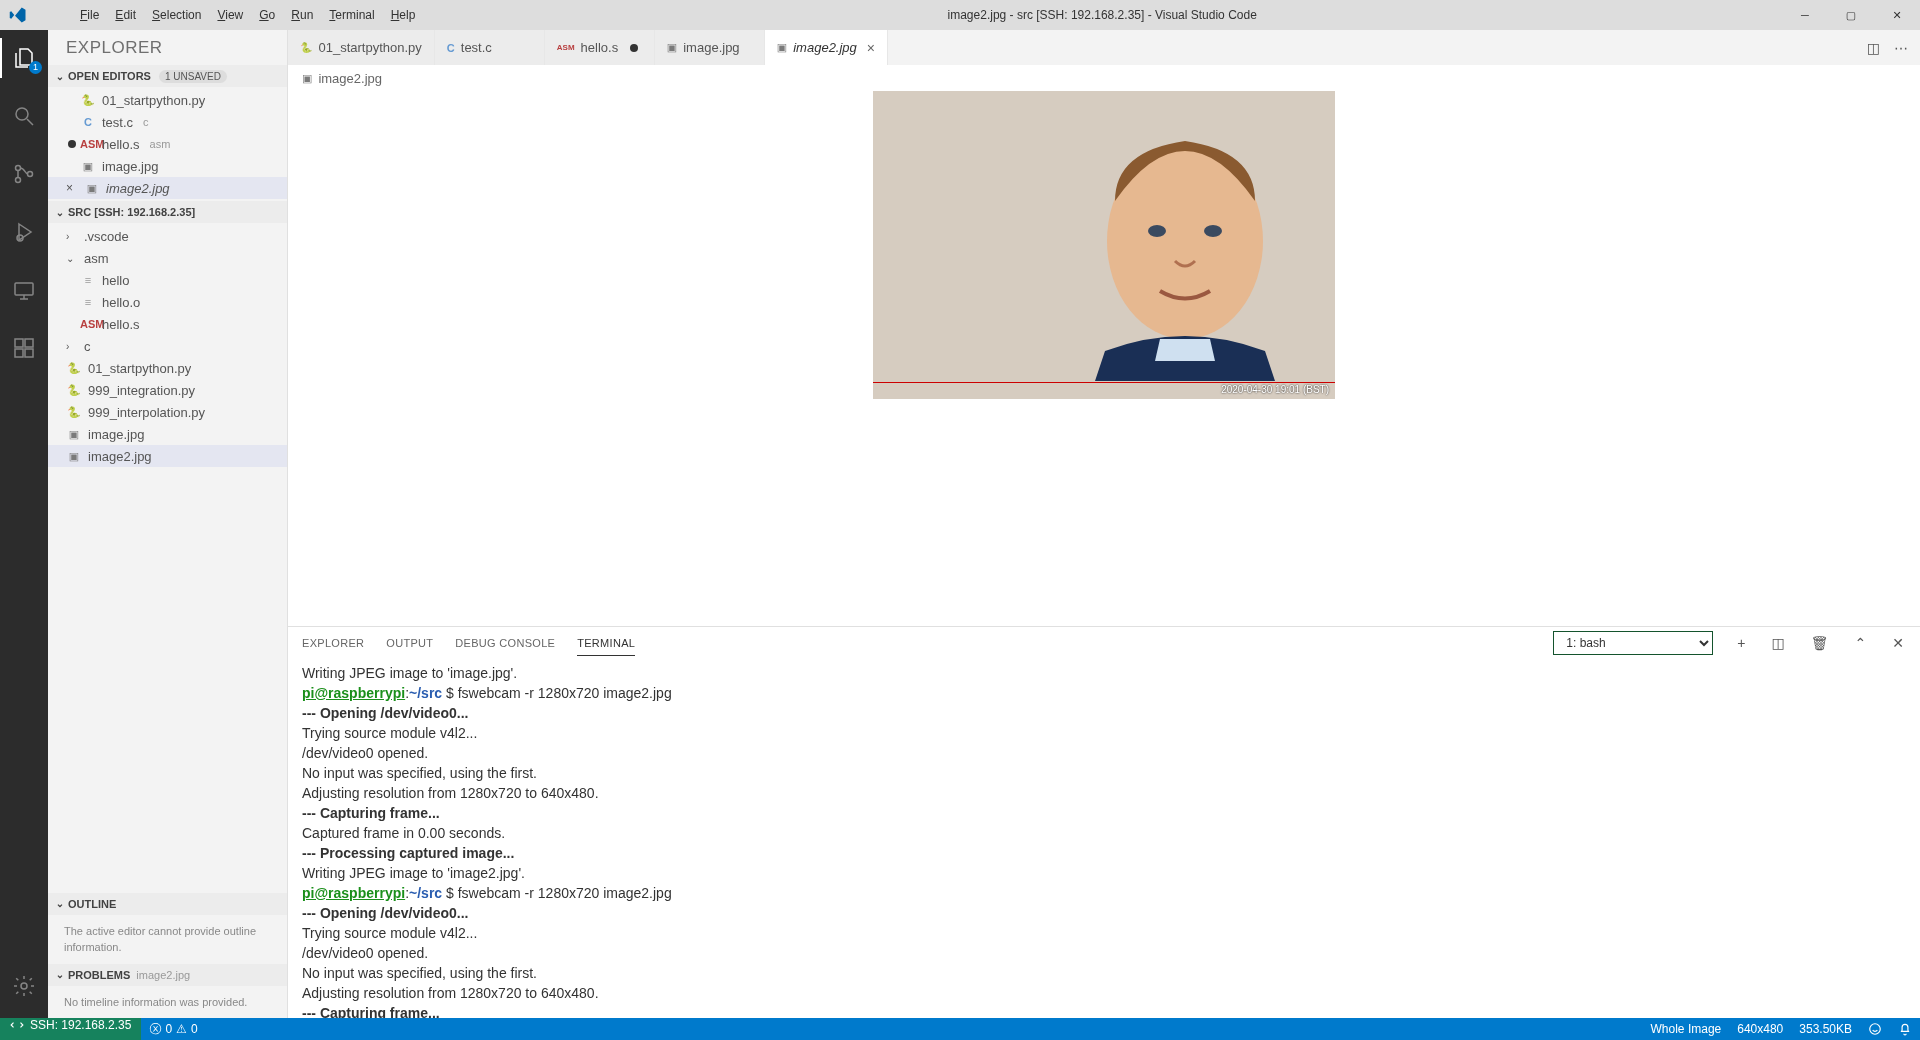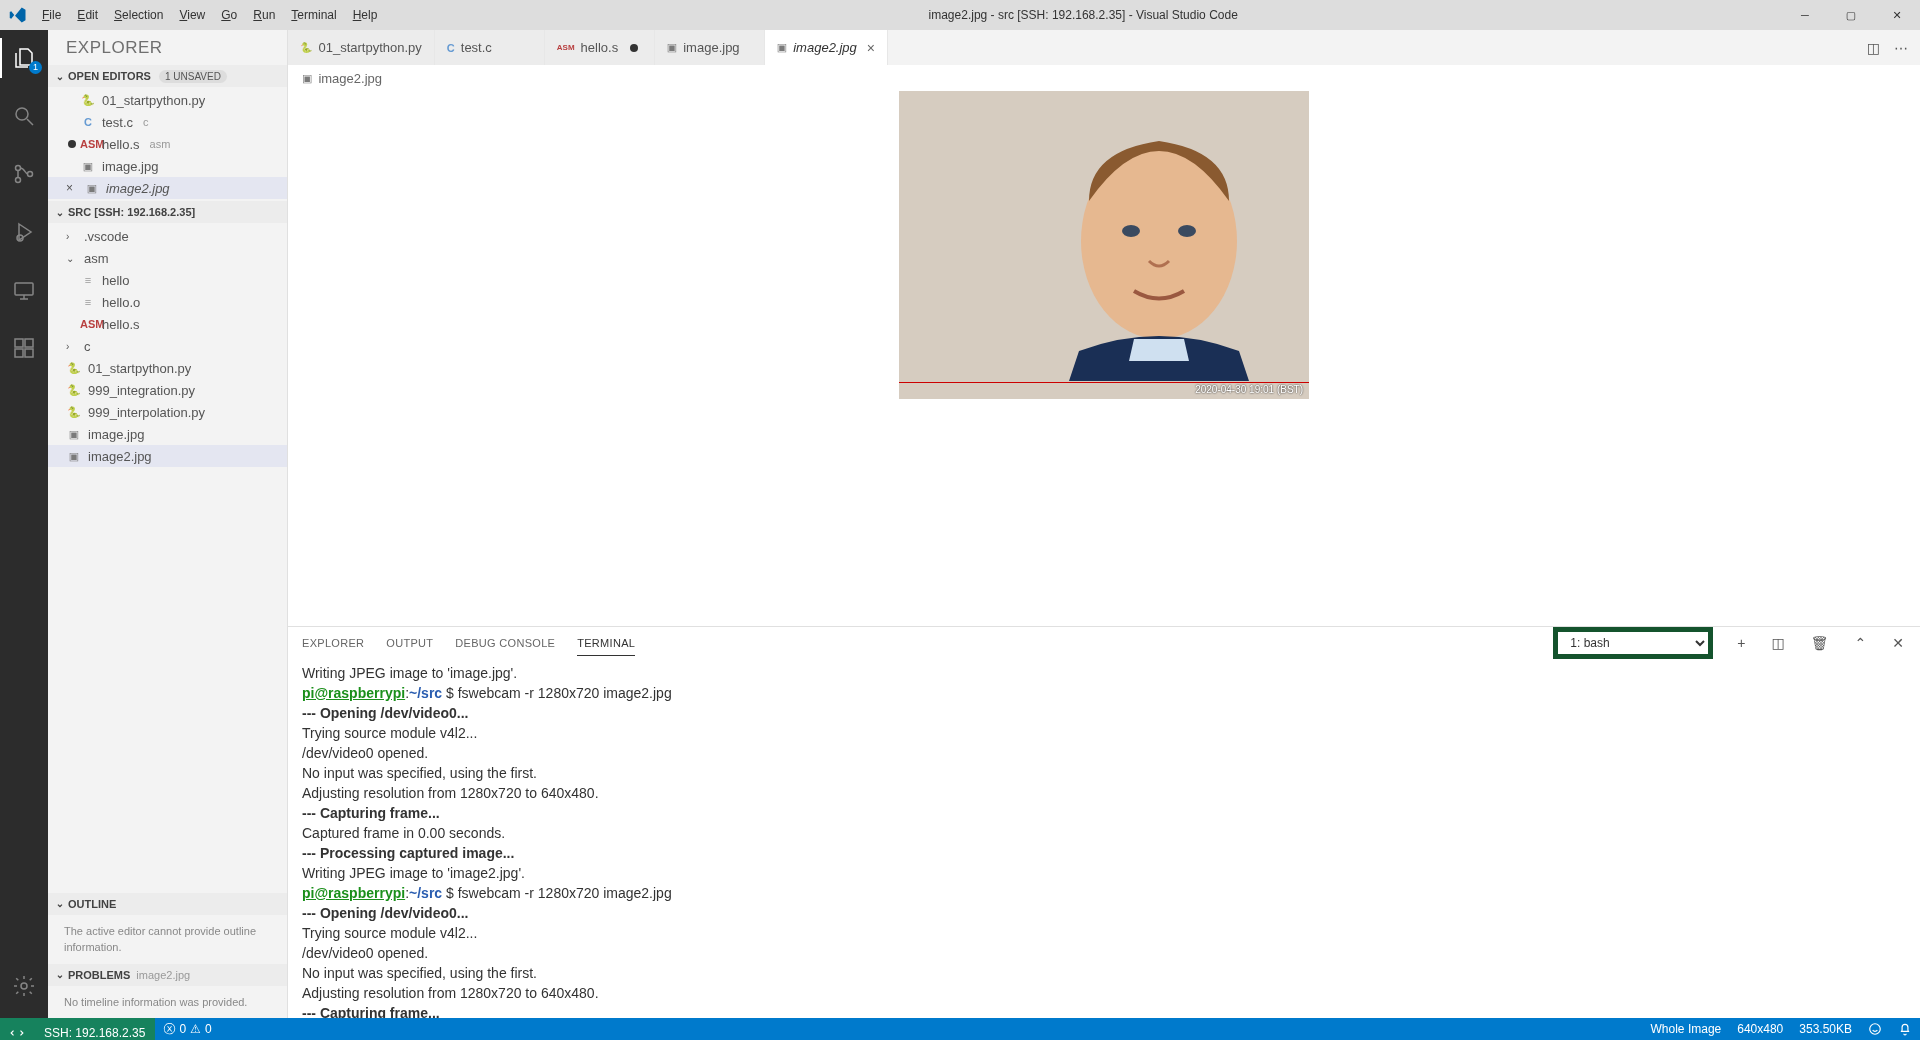--- a/index.html
+++ b/index.html
@@ -1,19 +1,19 @@
 <!DOCTYPE html>
 <html><head>
 <meta charset="utf-8">
 <style>
 * { margin: 0; padding: 0; box-sizing: border-box; font-family: "Segoe UI", -apple-system, sans-serif; }
 html, body { width: 1920px; height: 1040px; overflow: hidden; background: #fff; color: #333; }
 .titlebar { height: 30px; background: #dddddd; display: flex; align-items: center; font-size: 12px; }
 .titlebar .vs-logo { width: 35px; display: flex; justify-content: center; color: #0065a9; }
-.titlebar .menus { display: flex; gap: 2px; }
+.titlebar .menus { display: flex; gap: 2px; margin-left: 38px; }
 .titlebar .menus span { padding: 4px 7px; cursor: default; }
 .titlebar .menus span u { text-decoration: underline; }
 .titlebar .title { flex: 1; text-align: center; color: #333; }
 .titlebar .winctrl { display: flex; }
 .titlebar .winctrl div { width: 46px; height: 30px; display: flex; align-items: center; justify-content: center; font-size: 11px; color: #333; }
 .body { display: flex; height: calc(1040px - 30px - 22px); }
 .activitybar { width: 48px; background: #2c2c2c; display: flex; flex-direction: column; align-items: center; padding-top: 8px; gap: 18px; color: #858585; position: relative; }
 .activitybar .ab-item { width: 48px; height: 40px; display: flex; align-items: center; justify-content: center; position: relative; }
 .activitybar .ab-item.active { color: #fff; }
 .activitybar .ab-item.active::before { content:""; position: absolute; left:0; top:0; bottom:0; width:2px; background:#fff; }
@@ -40,37 +40,37 @@
 .tabs { height:35px; background:#f3f3f3; display:flex; align-items:stretch; }
 .tab { display:flex; align-items:center; padding:0 12px; gap:6px; border-right:1px solid #e7e7e7; font-size:13px; color:#555; background:#ececec; min-width:110px; position:relative;}
 .tab.active { background:#fff; color:#333;}
 .tab .ital { font-style: italic; }
 .tab .dot { width:8px; height:8px; border-radius:50%; background:#333; margin-left:6px;}
 .tab .close { font-size:14px; color:#666; margin-left:4px;}
 .tabs .spacer { flex:1; }
 .tabs .right-icons { display:flex; align-items:center; gap:14px; padding:0 12px; color:#555; font-size:14px;}
 .breadcrumb { height:26px; display:flex; align-items:center; padding:0 14px; gap:6px; font-size:13px; color:#666; }
 .image-pane { flex:1; background:#fff; display:flex; align-items:flex-start; justify-content:center; padding-top:0; overflow:hidden;}
-.img-wrap { width:410px; height:308px; background:#d6ccc0; position:relative; margin-top:0;}
+.img-wrap { width:462px; height:308px; background:#d6ccc0; position:relative; margin-top:0;}
 .img-wrap .face { position:absolute; right:40px; top:30px; width:220px; height:260px;}
 .img-wrap .ts { position:absolute; right:6px; bottom:4px; font-size:10px; color:#fff; text-shadow:0 0 2px #000;}
 .img-wrap .redline{ position:absolute; left:0; right:0; bottom:16px; height:1px; background:#c00;}
 .panel { height:392px; border-top:1px solid #e0e0e0; display:flex; flex-direction:column;}
 .panel-tabs { height:32px; display:flex; align-items:center; padding:0 14px; gap:22px; font-size:11px; color:#666;}
 .panel-tabs .pt { padding:6px 0; letter-spacing:0.3px;}
 .panel-tabs .pt.active { color:#333; border-bottom:1px solid #333;}
 .panel-tabs .spacer { flex:1;}
-.panel-tabs select { font-size:12px; border:5px solid #14532d; background:#fff; padding:3px 8px; width:160px; color:#333;}
+.panel-tabs select { font-size:12px; border:1px solid #14532d; background:#fff; padding:3px 8px; width:160px; color:#333;}
 .panel-tabs .picon { color:#555; font-size:14px; padding:0 2px;}
 .terminal { flex:1; padding:4px 14px; font-family: Consolas, "Courier New", monospace; font-size:14px; line-height:20px; color:#333; overflow:hidden; white-space:pre;}
 .terminal .g { color:#1a8f1a; font-weight:bold;text-decoration:underline;}
 .terminal .b { color:#2a5db0; font-weight:bold;}
 .terminal .bold { font-weight:bold;}
 .statusbar { height:22px; background:#007acc; color:#fff; display:flex; align-items:center; font-size:12px;}
-.statusbar .remote { background:#16825d; height:22px; display:flex; align-items:flex-end; padding:0 10px; gap:20px;}
+.statusbar .remote { background:#16825d; height:22px; display:flex; align-items:flex-start; padding:0 10px; gap:6px;}
 .statusbar .sb-item { padding:0 8px; display:flex; align-items:center; gap:4px;}
 .statusbar .spacer { flex:1;}
 svg { display:block; }
 .icon-py { color:#3572A5; font-weight:bold; font-size:10px;}
 .icon-c { color:#659ad2; font-weight:bold; font-size:11px;}
 .icon-asm { color:#b84040; font-size:8px; font-weight:bold;}
 .icon-img { color:#7a7a7a; font-size:11px;}
 .icon-file { color:#999; font-size:11px;}
 </style>
 </head>

